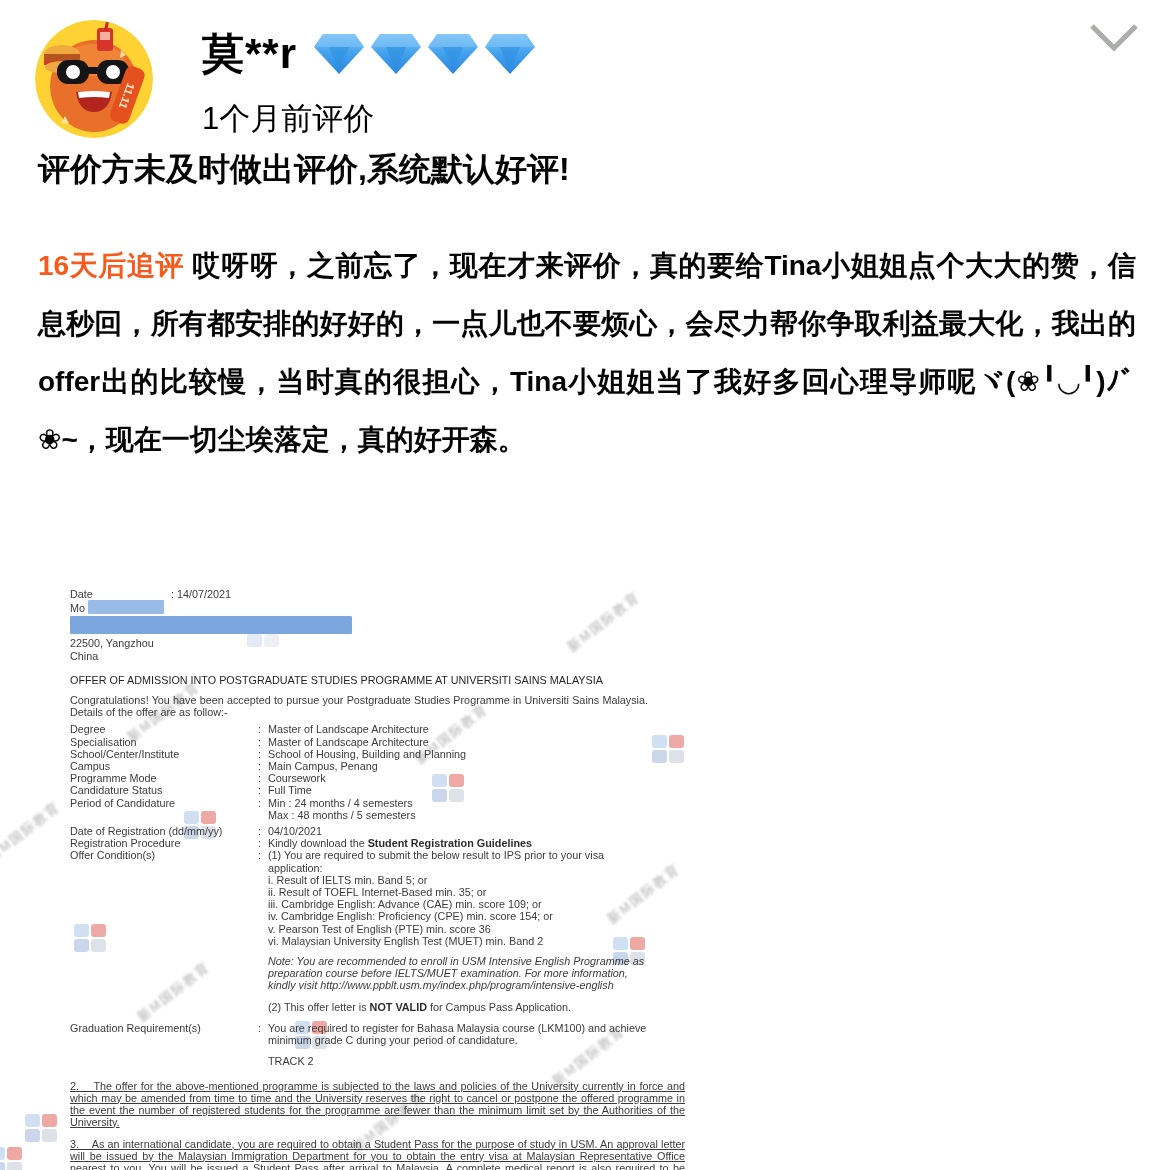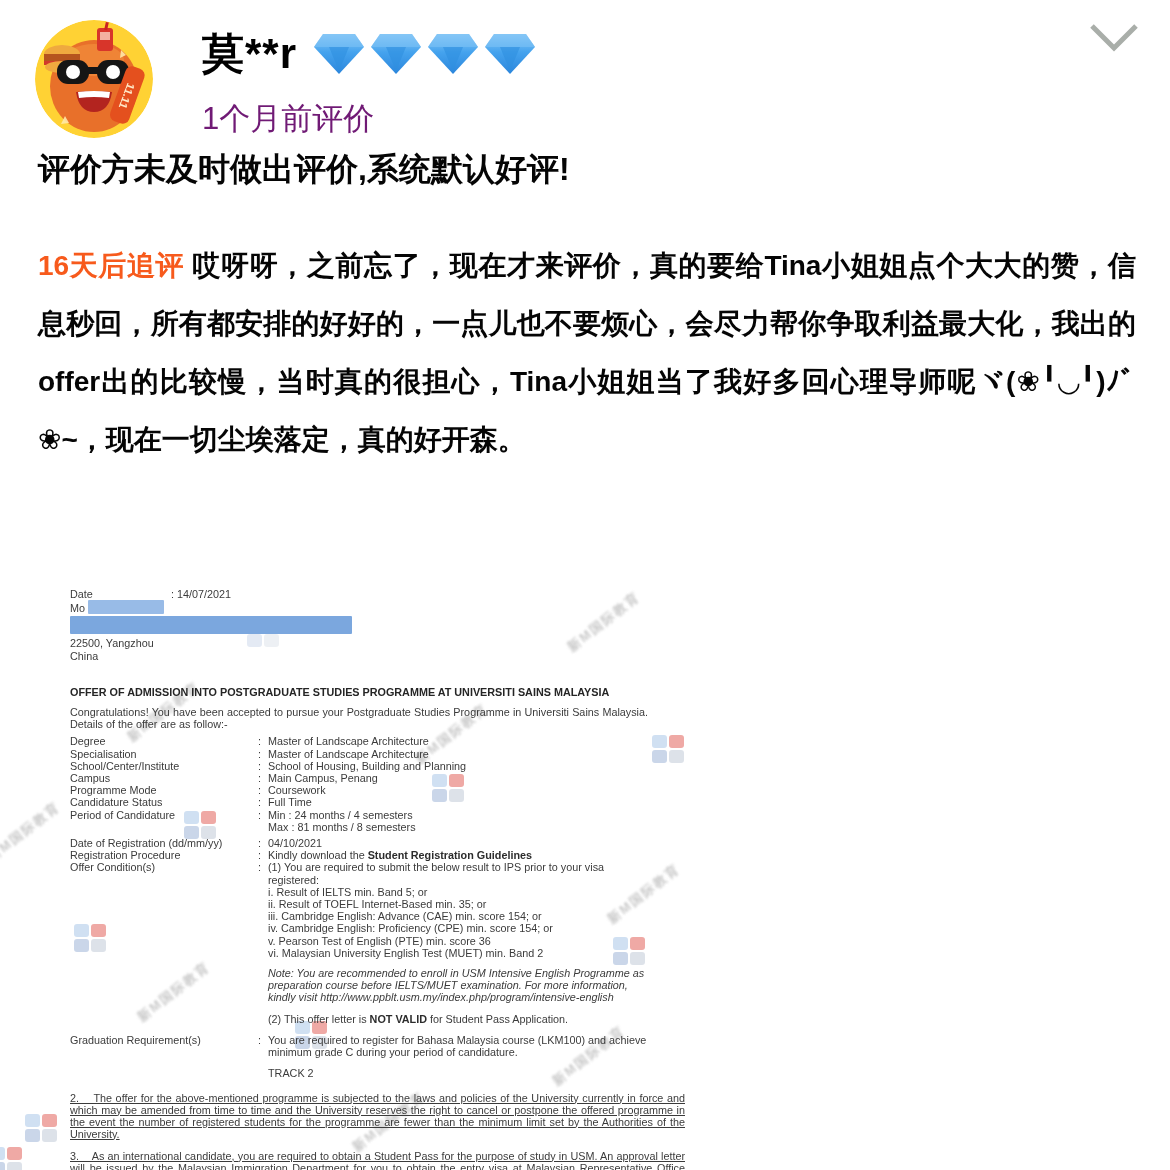--- a/index.html
+++ b/index.html
@@ -6,21 +6,21 @@
   .page{position:relative;width:1170px;height:1170px;overflow:hidden;background:#ffffff;
         font-family:"Liberation Sans","DejaVu Sans",sans-serif;color:#111;}
 
   
   .avatar{position:absolute;left:35px;top:20px;width:118px;height:118px;border-radius:50%;overflow:hidden;}
   .user-block{position:absolute;left:202px;top:26px;}
   .user-row{display:flex;align-items:center;}
   .username{font-size:42px;font-weight:700;color:#000;letter-spacing:1px;}
   .diamonds{display:flex;margin-left:16px;align-items:center;}
   .diamonds svg{margin-right:5px;}
-  .review-time{margin-top:16px;font-size:31px;color:#701a75;}
+  .review-time{margin-top:16px;font-size:31px;color:#000000;}
   .chevron{position:absolute;right:28px;top:16px;width:56px;height:46px;}
 
   
   .summary{position:absolute;left:38px;top:148px;width:1100px;
            font-size:32px;font-weight:700;color:#050505;}
   .followup{position:absolute;left:38px;top:237px;width:1098px;
             font-size:28px;font-weight:700;line-height:58px;color:#050505;text-align:justify;}
   .followup-label{color:#f75a1c;}
 
   
@@ -28,21 +28,21 @@
   .doc-inner{position:relative;padding:3px 22px 0 70px;font-size:10.8px;line-height:12.2px;color:#3b3b3b;}
   .doc-row{display:flex;}
   .doc-lab{flex:none;width:188px;}
   .doc-lab-date{flex:none;width:101px;}
   .doc-colon{flex:none;width:10px;}
   .doc-val{flex:1;}
   .doc-val-narrow{flex:none;max-width:405px;}
   .cont{margin-left:198px;}
   .redact-sm{display:inline-block;width:76px;height:14px;background:#98bbe7;vertical-align:-2px;margin-left:3px;border-radius:1px;}
   .redact-lg{width:282px;height:18px;background:#7ba7de;margin:2px 0 3px 0;border-radius:1px;}
-  .doc-title{font-weight:700;color:#252525;margin-top:24px;}
+  .doc-title{font-weight:400;color:#252525;margin-top:12px;}
   .doc-intro{margin-top:8px;max-width:578px;text-align:justify;}
   .doc-details{margin-top:5px;}
   .doc-note{margin:8px 0 0 198px;width:380px;font-style:italic;}
   .doc-validity{margin:9px 0 0 198px;}
   .doc-grad{margin-top:9px;}
   .doc-track{margin:9px 0 0 198px;}
   .doc-para{margin-top:10px;max-width:615px;text-align:justify;line-height:12px;text-decoration:underline;}
   .doc-para.first{margin-top:12px;}
   b{font-weight:700;color:#2c2c2c;}
 
@@ -259,51 +259,51 @@
           <span class="doc-val">Full Time</span>
         </div>
         <div class="doc-row">
           <span class="doc-lab">Period of Candidature</span>
           <span class="doc-colon">:</span>
           <span class="doc-val">Min : 24 months / 4 semesters</span>
         </div>
         <div class="doc-row">
           <span class="doc-lab"></span>
           <span class="doc-colon"></span>
-          <span class="doc-val">Max : 81 months / 8 semesters</span>
+          <span class="doc-val">Max : 48 months / 5 semesters</span>
         </div>
         <div style="height:4px"></div>
         <div class="doc-row">
           <span class="doc-lab">Date of Registration (dd/mm/yy)</span>
           <span class="doc-colon">:</span>
           <span class="doc-val">04/10/2021</span>
         </div>
         <div class="doc-row">
           <span class="doc-lab">Registration Procedure</span>
           <span class="doc-colon">:</span>
           <span class="doc-val"><span>Kindly download the </span><b>Student Registration Guidelines</b></span>
         </div>
         <div class="doc-row">
           <span class="doc-lab">Offer Condition(s)</span>
           <span class="doc-colon">:</span>
           <span class="doc-val">(1) You are required to submit the below result to IPS prior to your visa</span>
         </div>
-        <div class="cont">registered:</div>
+        <div class="cont">application:</div>
         <div class="cont">i. Result of IELTS min. Band 5; or</div>
         <div class="cont">ii. Result of TOEFL Internet-Based min. 35; or</div>
-        <div class="cont">iii. Cambridge English: Advance (CAE) min. score 154; or</div>
+        <div class="cont">iii. Cambridge English: Advance (CAE) min. score 109; or</div>
         <div class="cont">iv. Cambridge English: Proficiency (CPE) min. score 154; or</div>
         <div class="cont">v. Pearson Test of English (PTE) min. score 36</div>
         <div class="cont">vi. Malaysian University English Test (MUET) min. Band 2</div>
       </div>
 
       <div class="doc-note">Note: You are recommended to enroll in USM Intensive English Programme as preparation course before IELTS/MUET examination. For more information, kindly visit http://www.ppblt.usm.my/index.php/program/intensive-english</div>
 
       <div class="doc-validity">
-        <span>(2) This offer letter is </span><b>NOT VALID</b><span> for Student Pass Application.</span>
+        <span>(2) This offer letter is </span><b>NOT VALID</b><span> for Campus Pass Application.</span>
       </div>
 
       <div class="doc-row doc-grad">
         <span class="doc-lab">Graduation Requirement(s)</span>
         <span class="doc-colon">:</span>
         <span class="doc-val doc-val-narrow">You are required to register for Bahasa Malaysia course (LKM100) and achieve minimum grade C during your period of candidature.</span>
       </div>
 
       <div class="doc-track">TRACK 2</div>
 

